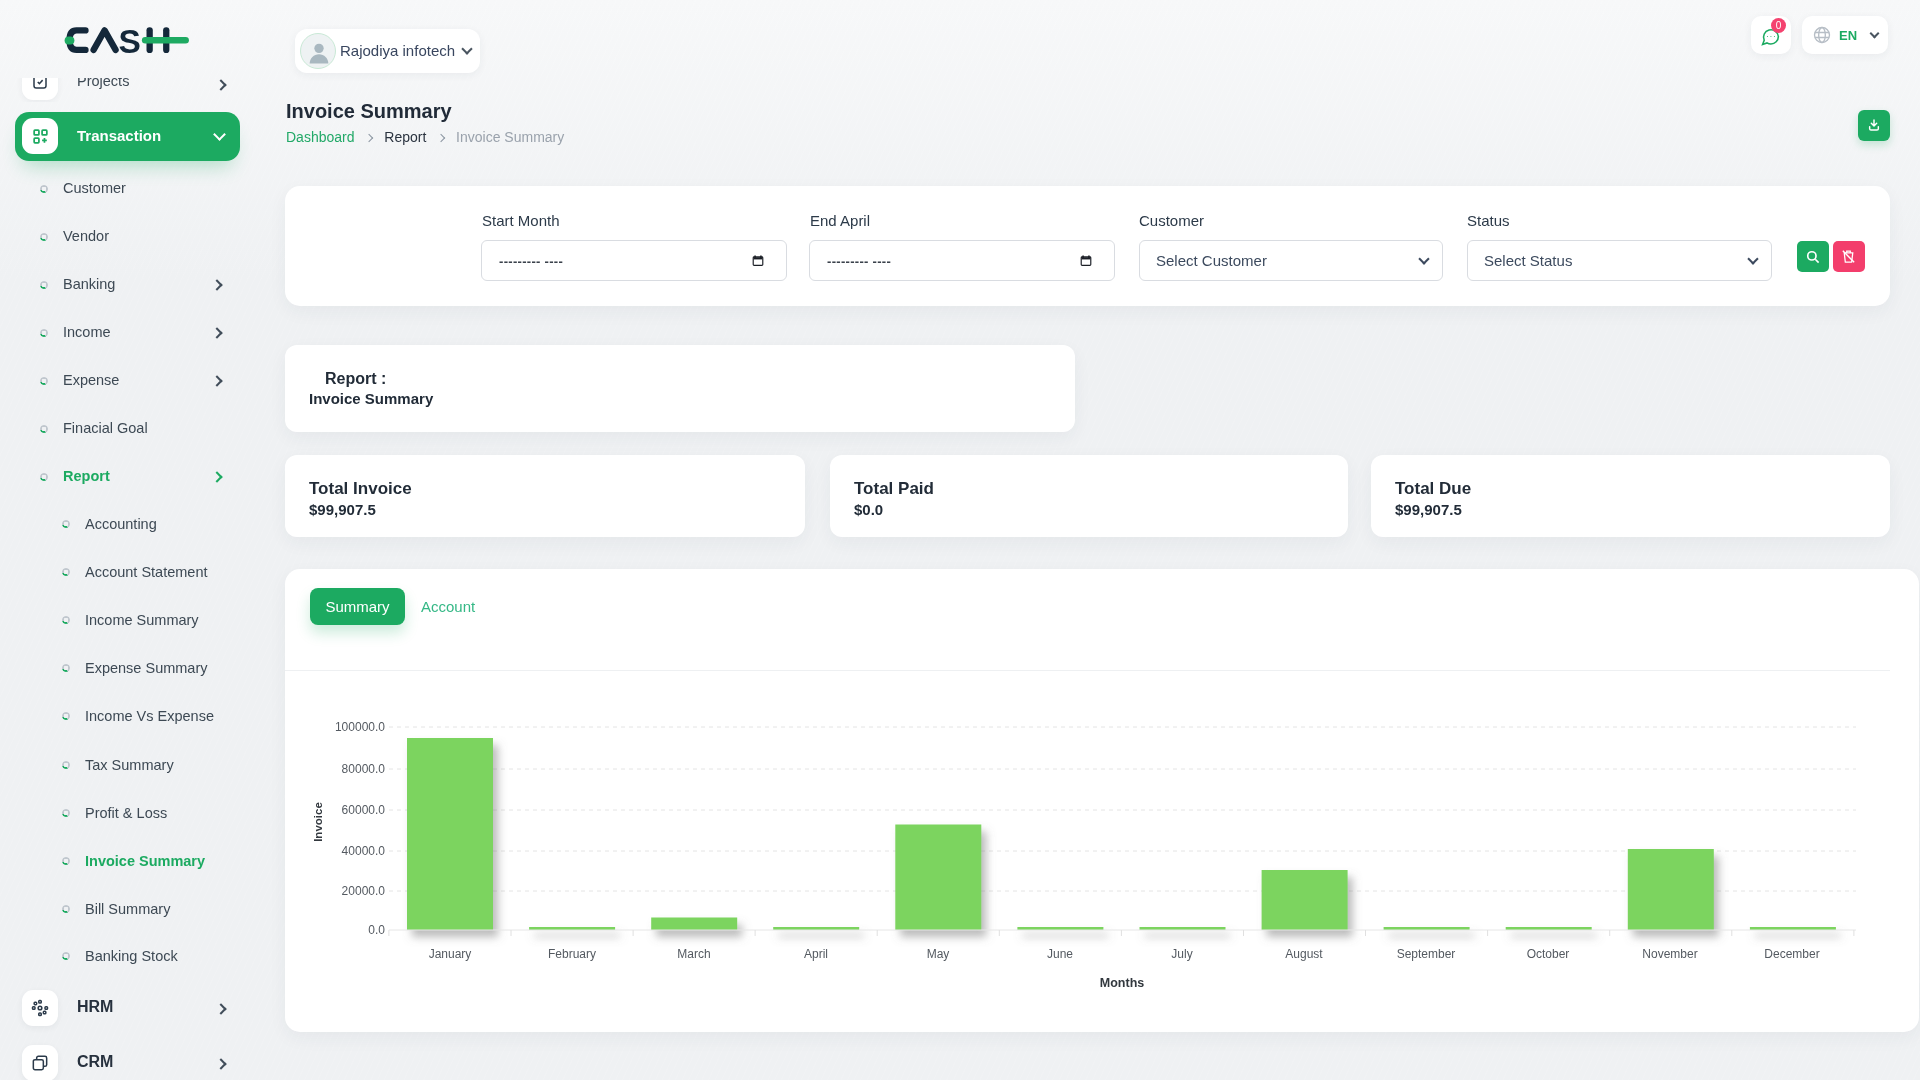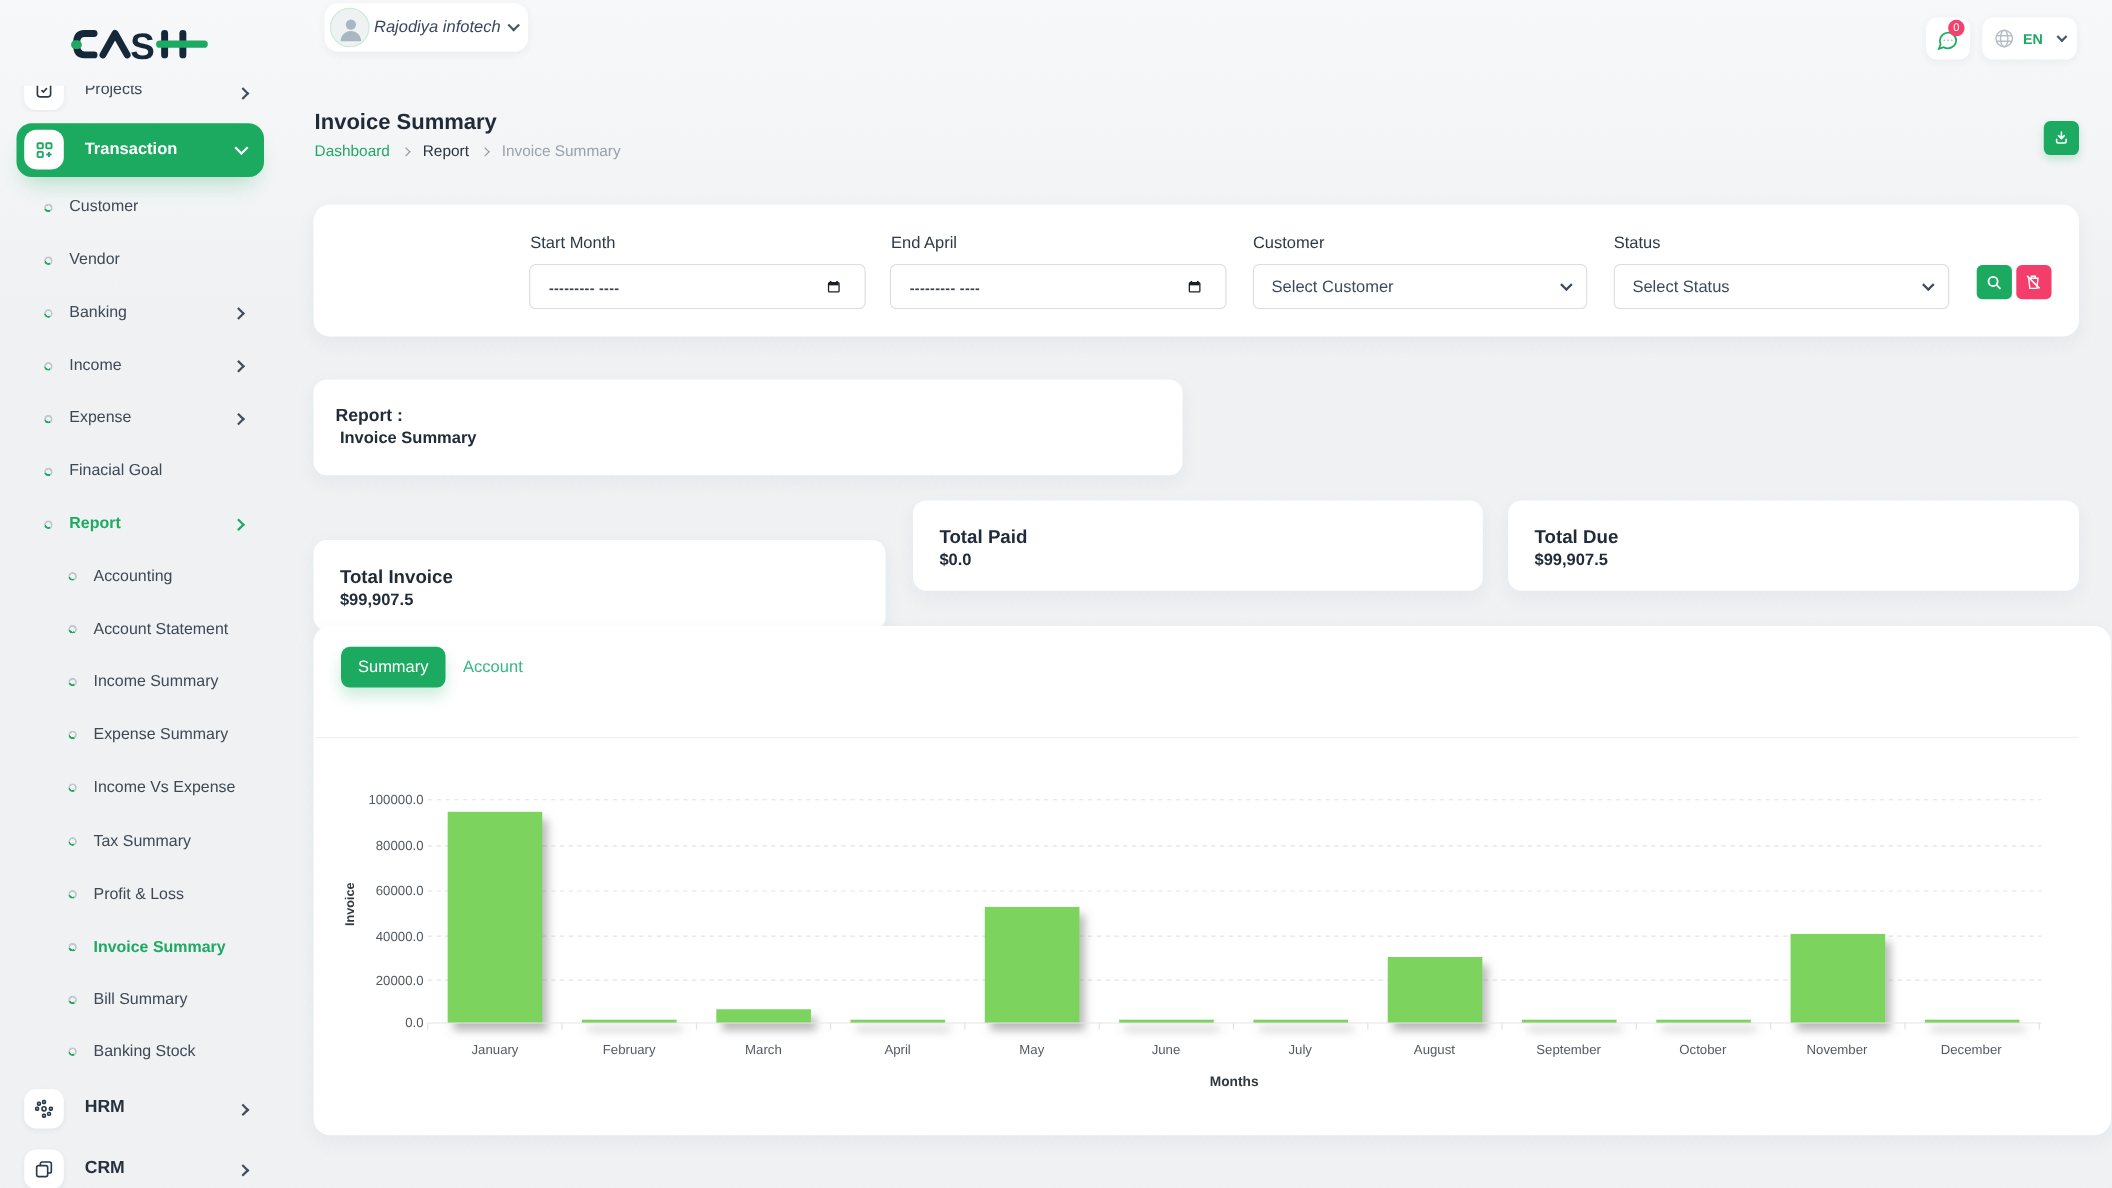--- a/index.html
+++ b/index.html
@@ -6,21 +6,21 @@
 html,body{width:1920px;height:1080px;overflow:hidden;}
 body{font-family:"Liberation Sans",sans-serif;background:#f0f2f4;}
 .page{position:relative;width:1920px;height:1080px;overflow:hidden;
   background-color:#f0f1f3;
   background-image:repeating-linear-gradient(115deg, rgba(255,255,255,.10) 0 1px, rgba(241,242,244,0) 1px 6px),
     linear-gradient(180deg,#f7f8f9 0px,#eff1f3 280px,#eff1f3 100%);}
 .abs{position:absolute;}
 .card{position:absolute;background:#fff;border-radius:15px;box-shadow:0 6px 18px rgba(40,50,70,.05);}
 
 
-.userpill{left:295px;top:3px;width:185px;height:44px;border-radius:12px;background:#fff;box-shadow:0 2px 8px rgba(40,50,70,.06);font-style:italic;}
+.userpill{left:295px;top:29px;width:185px;height:44px;border-radius:12px;background:#fff;box-shadow:0 2px 8px rgba(40,50,70,.06);}
 .avatar{position:absolute;left:5px;top:4px;width:36px;height:36px;border-radius:50%;background:#eef2f3;border:1px solid #c9e9d6;overflow:hidden;}
 .avatar svg{position:absolute;left:4px;top:5px;}
 .uname{position:absolute;left:45px;top:13px;font-size:15px;color:#39465f;}
 .chev{display:inline-block;width:9px;height:9px;border-right:2px solid #4a5560;border-bottom:2px solid #4a5560;transform:rotate(45deg);}
 .userpill .chev{position:absolute;right:9px;top:16px;width:8px;height:8px;}
 .iconbtn{position:absolute;background:#fff;border-radius:10px;box-shadow:0 2px 8px rgba(40,50,70,.06);}
 .chatbtn{left:1751px;top:16px;width:40px;height:38px;}
 .badge{position:absolute;left:20px;top:2px;width:15px;height:15px;border-radius:50%;background:#f4426f;color:#fff;font-size:10px;text-align:center;line-height:15px;}
 .langbtn{left:1802px;top:16px;width:86px;height:38px;}
 .langbtn .en{position:absolute;left:37px;top:12px;font-size:13px;font-weight:bold;color:#1caa61;}
@@ -241,25 +241,25 @@
     <div class="sbtn" style="left:1548px;background:#f33e6c;">
       <svg style="position:absolute;left:7px;top:7px;" width="17" height="17" viewBox="0 0 24 24" fill="none" stroke="#fff" stroke-width="1.8">
           <path d="M6 7h12l-1.5 13h-9z"></path>
           <path d="M9.5 7V4.5h5V7"></path>
           <path d="M4 4L20 20" stroke-width="2"></path>
         </svg>
     </div>
   </div>
 
   <div class="card" style="left:285px;top:345px;width:790px;height:87px;border-radius:12px;">
-    <div class="h16" style="position:absolute;left:20px;top:25px;">Report :</div>
+    <div class="h16" style="position:absolute;left:40px;top:25px;">Report :</div>
     <div class="h15" style="position:absolute;left:24px;top:45px;">Invoice Summary</div>
   </div>
 
-  <div class="card" style="left:285px;top:455px;width:520px;height:82px;border-radius:12px;margin-top:36px;">
+  <div class="card" style="left:285px;top:455px;width:520px;height:82px;border-radius:12px;">
     <div class="h16" style="position:absolute;left:24px;top:24px;font-size:17px;">Total Invoice</div>
     <div class="h15" style="position:absolute;left:24px;top:46px;">$99,907.5</div>
   </div>
   <div class="card" style="left:830px;top:455px;width:518px;height:82px;border-radius:12px;">
     <div class="h16" style="position:absolute;left:24px;top:24px;font-size:17px;">Total Paid</div>
     <div class="h15" style="position:absolute;left:24px;top:46px;">$0.0</div>
   </div>
   <div class="card" style="left:1371px;top:455px;width:519px;height:82px;border-radius:12px;">
     <div class="h16" style="position:absolute;left:24px;top:24px;font-size:17px;">Total Due</div>
     <div class="h15" style="position:absolute;left:24px;top:46px;">$99,907.5</div>

